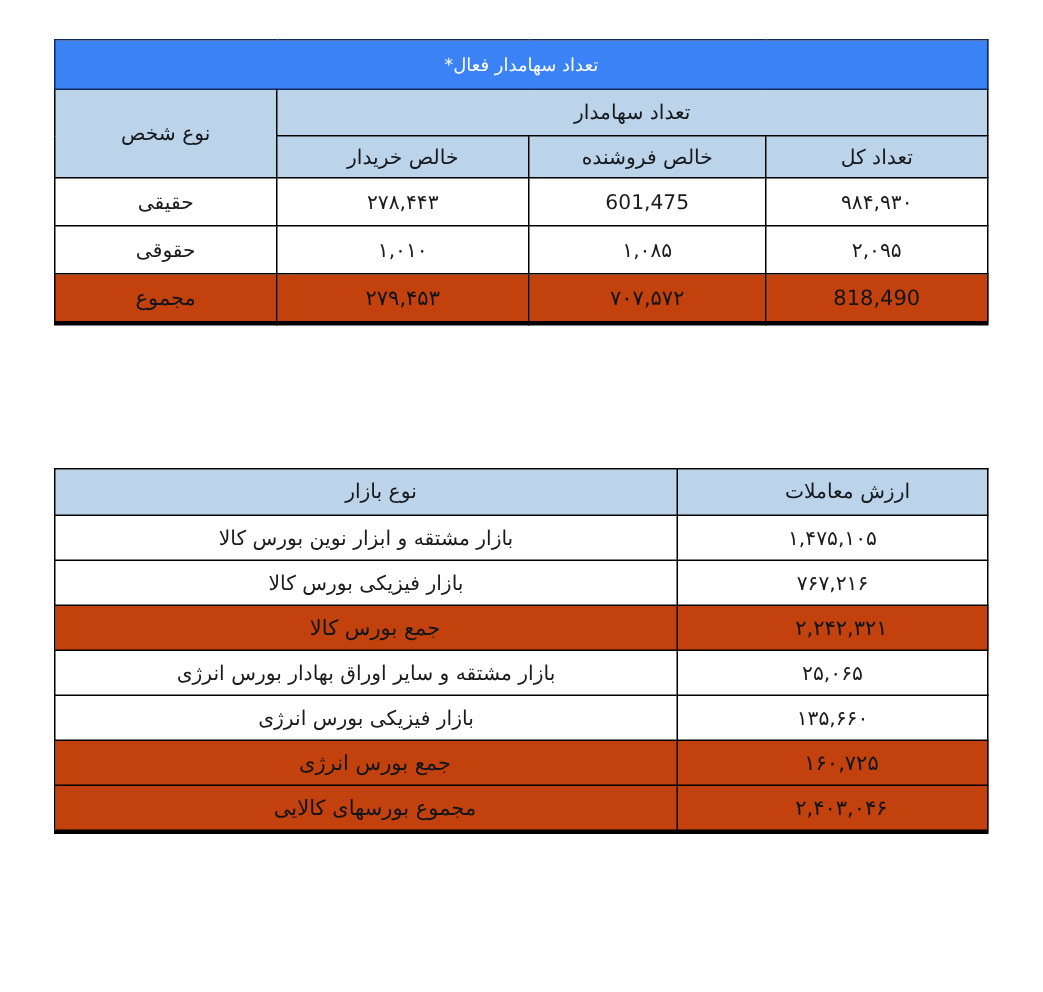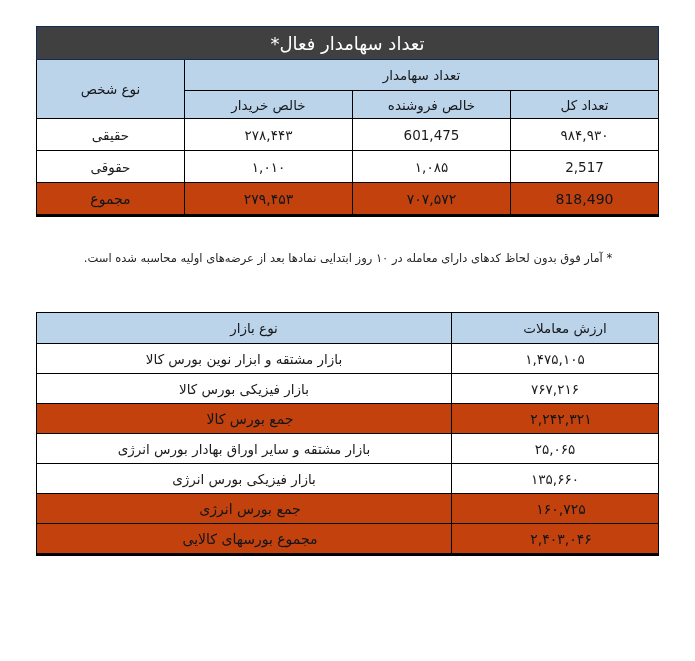--- a/index.html
+++ b/index.html
@@ -33,24 +33,24 @@
   .tbl td, .tbl th {
     border: 1px solid #000;
     padding: 0;
     text-align: center;
     vertical-align: middle;
     font-weight: normal;
   }
 
   
   .title-bar {
-    background: #404040;
+    background: #3b82f6;
     color: #ffffff;
     font-weight: bold;
-    font-size: 18px;
+    font-size: 12px;
     height: 32px;
     letter-spacing: 0px;
     border: 1px solid #112a5c !important;
     margin-left: 30px;
   }
 
   
   .hdr {
     background: #bcd4ea;
     font-weight: bold;
@@ -137,36 +137,35 @@
       </tr>
 
       <tr>
         <td class="row-cell num">۹۸۴,۹۳۰</td>
         <td class="row-cell num">601,475</td>
         <td class="row-cell num">۲۷۸,۴۴۳</td>
         <td class="row-cell label">حقیقی</td>
       </tr>
 
       <tr>
-        <td class="row-cell num">2,517</td>
+        <td class="row-cell num">۲,۰۹۵</td>
         <td class="row-cell num">۱,۰۸۵</td>
         <td class="row-cell num">۱,۰۱۰</td>
         <td class="row-cell label">حقوقی</td>
       </tr>
 
       <tr>
         <td class="total num">818,490</td>
         <td class="total num">۷۰۷,۵۷۲</td>
         <td class="total num">۲۷۹,۴۵۳</td>
         <td class="total">مجموع</td>
       </tr>
     </tbody>
   </table>
 
-  <div class="footnote">* آمار فوق بدون لحاظ کدهای دارای معامله در ۱۰ روز ابتدایی نمادها بعد از عرضه‌های اولیه محاسبه شده است.</div>
 
   <table class="tbl" id="table-commodity">
     <colgroup>
       <col style="width:207px">
       <col style="width:415px">
     </colgroup>
     <tbody>
       <tr>
         <td class="hdr hdr-sub">ارزش معاملات</td>
         <td class="hdr hdr-sub">نوع بازار</td>

